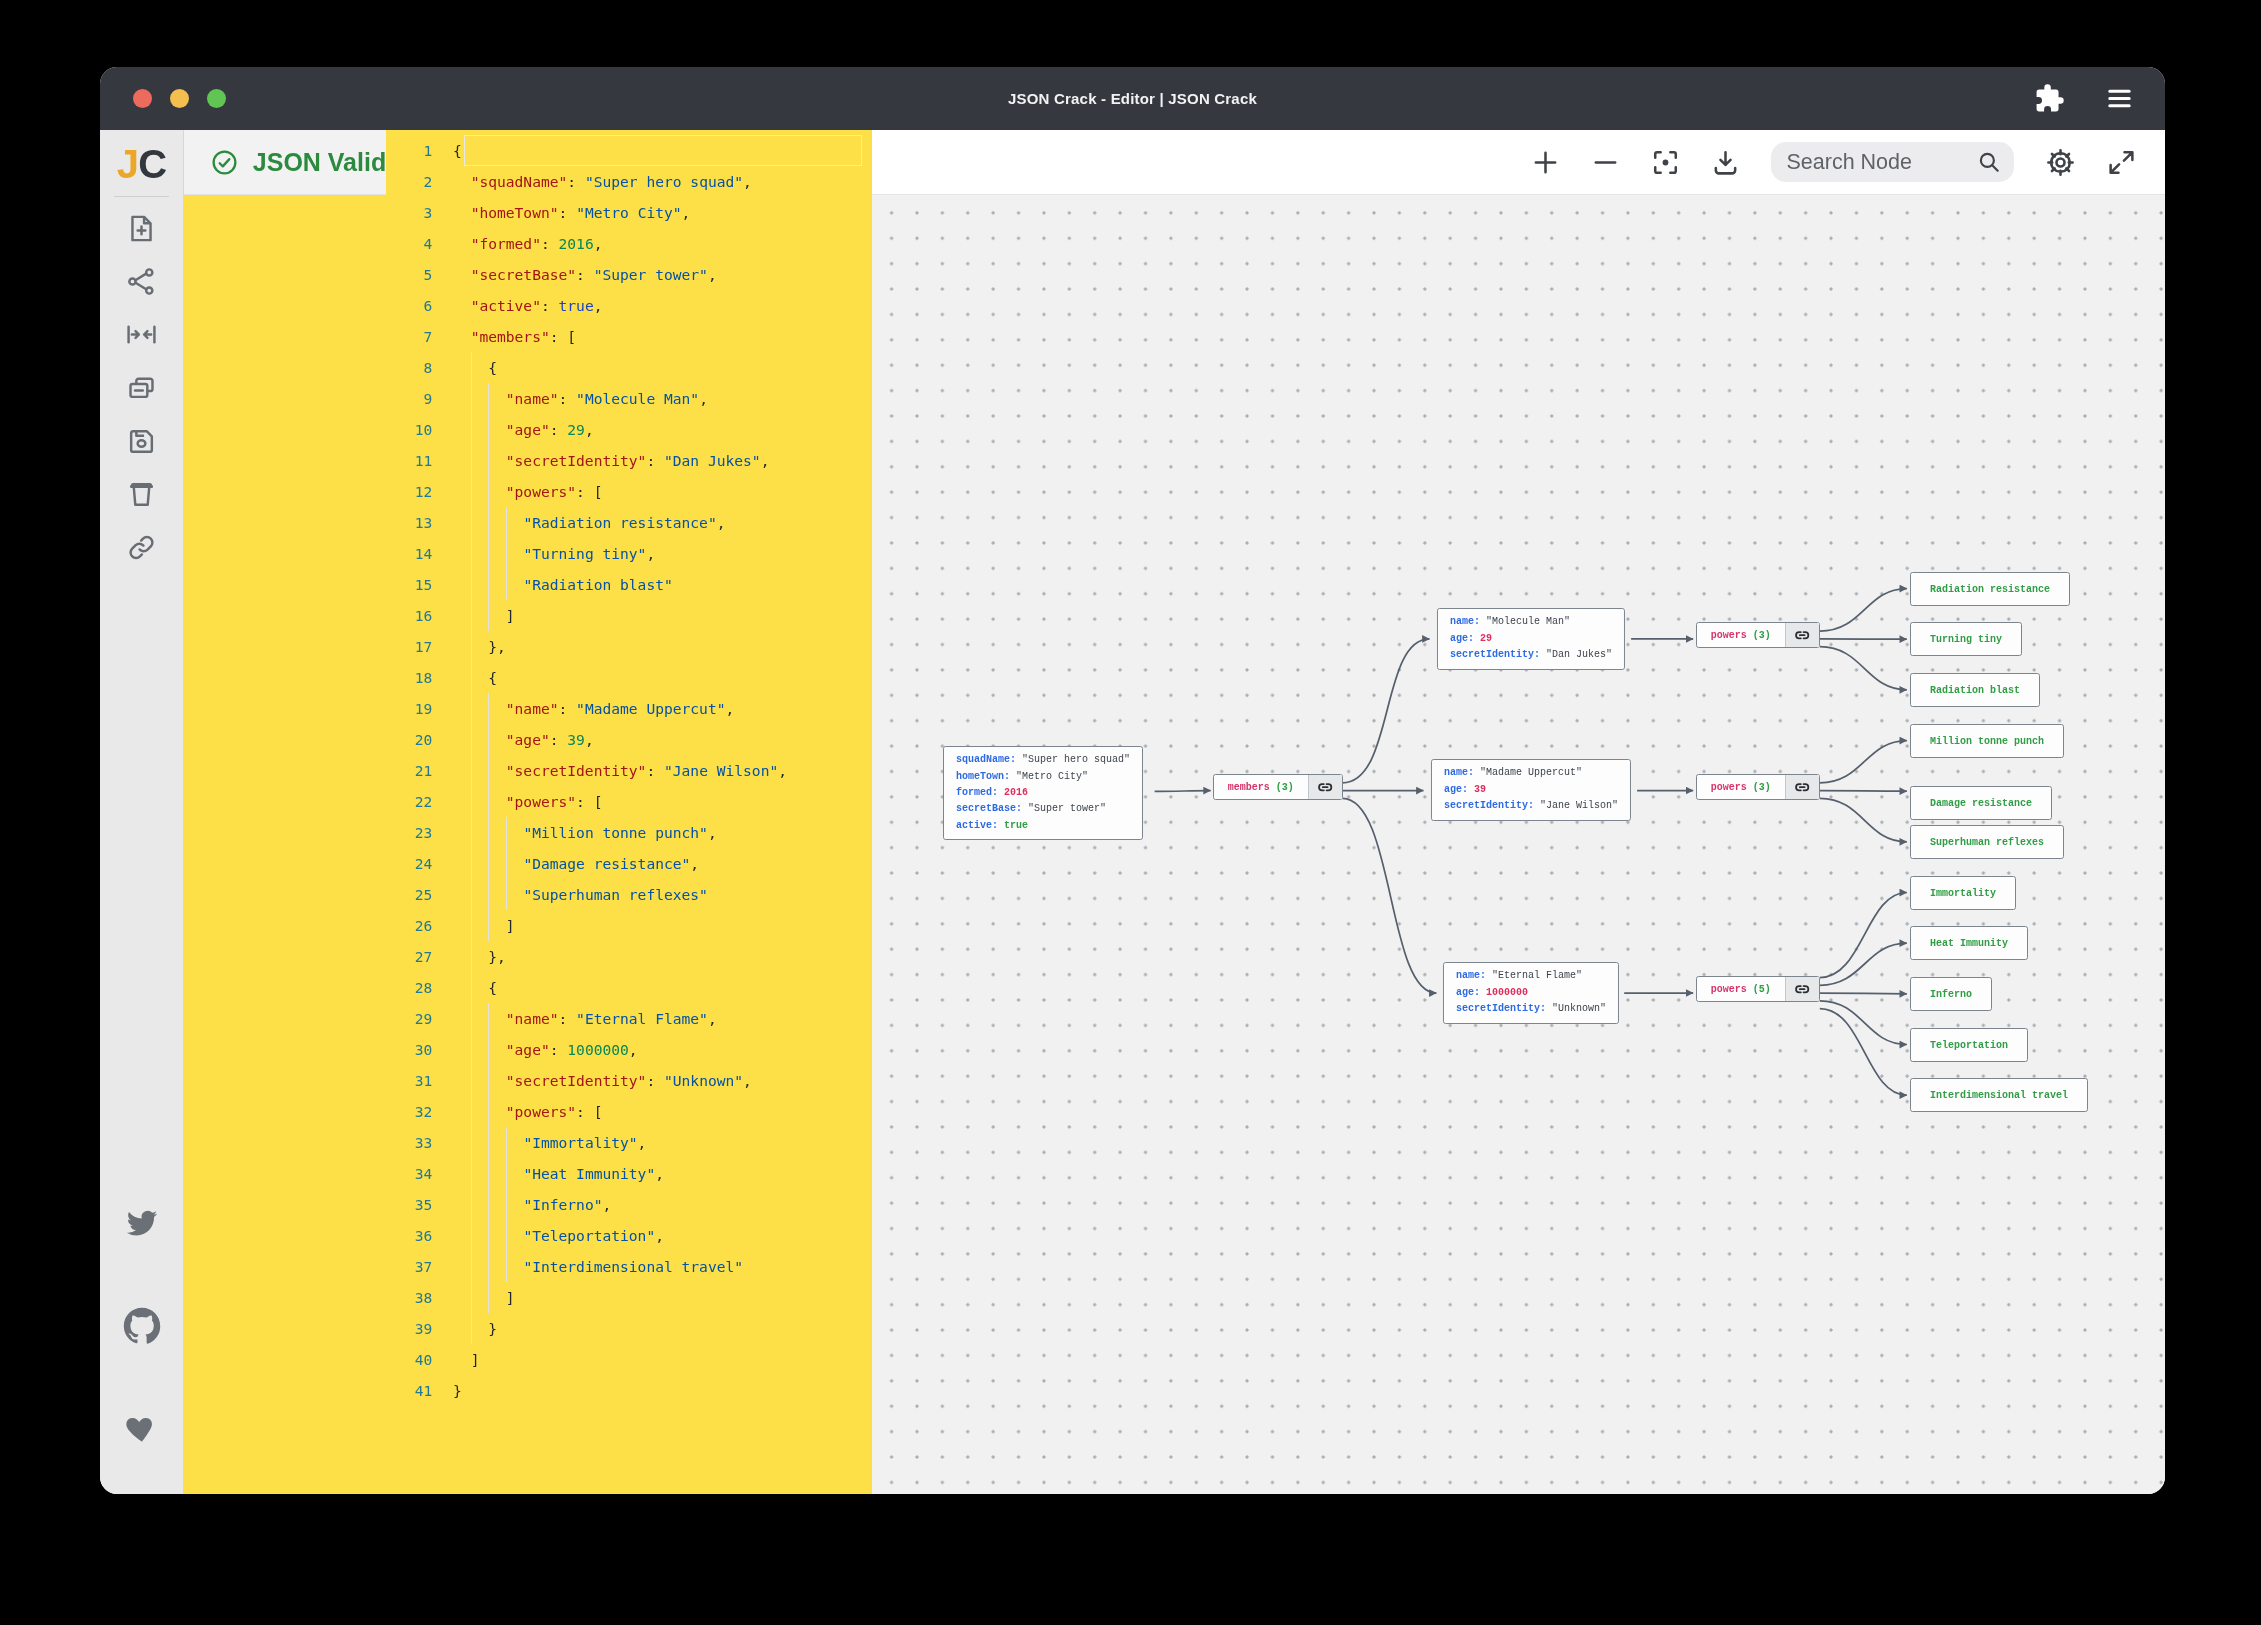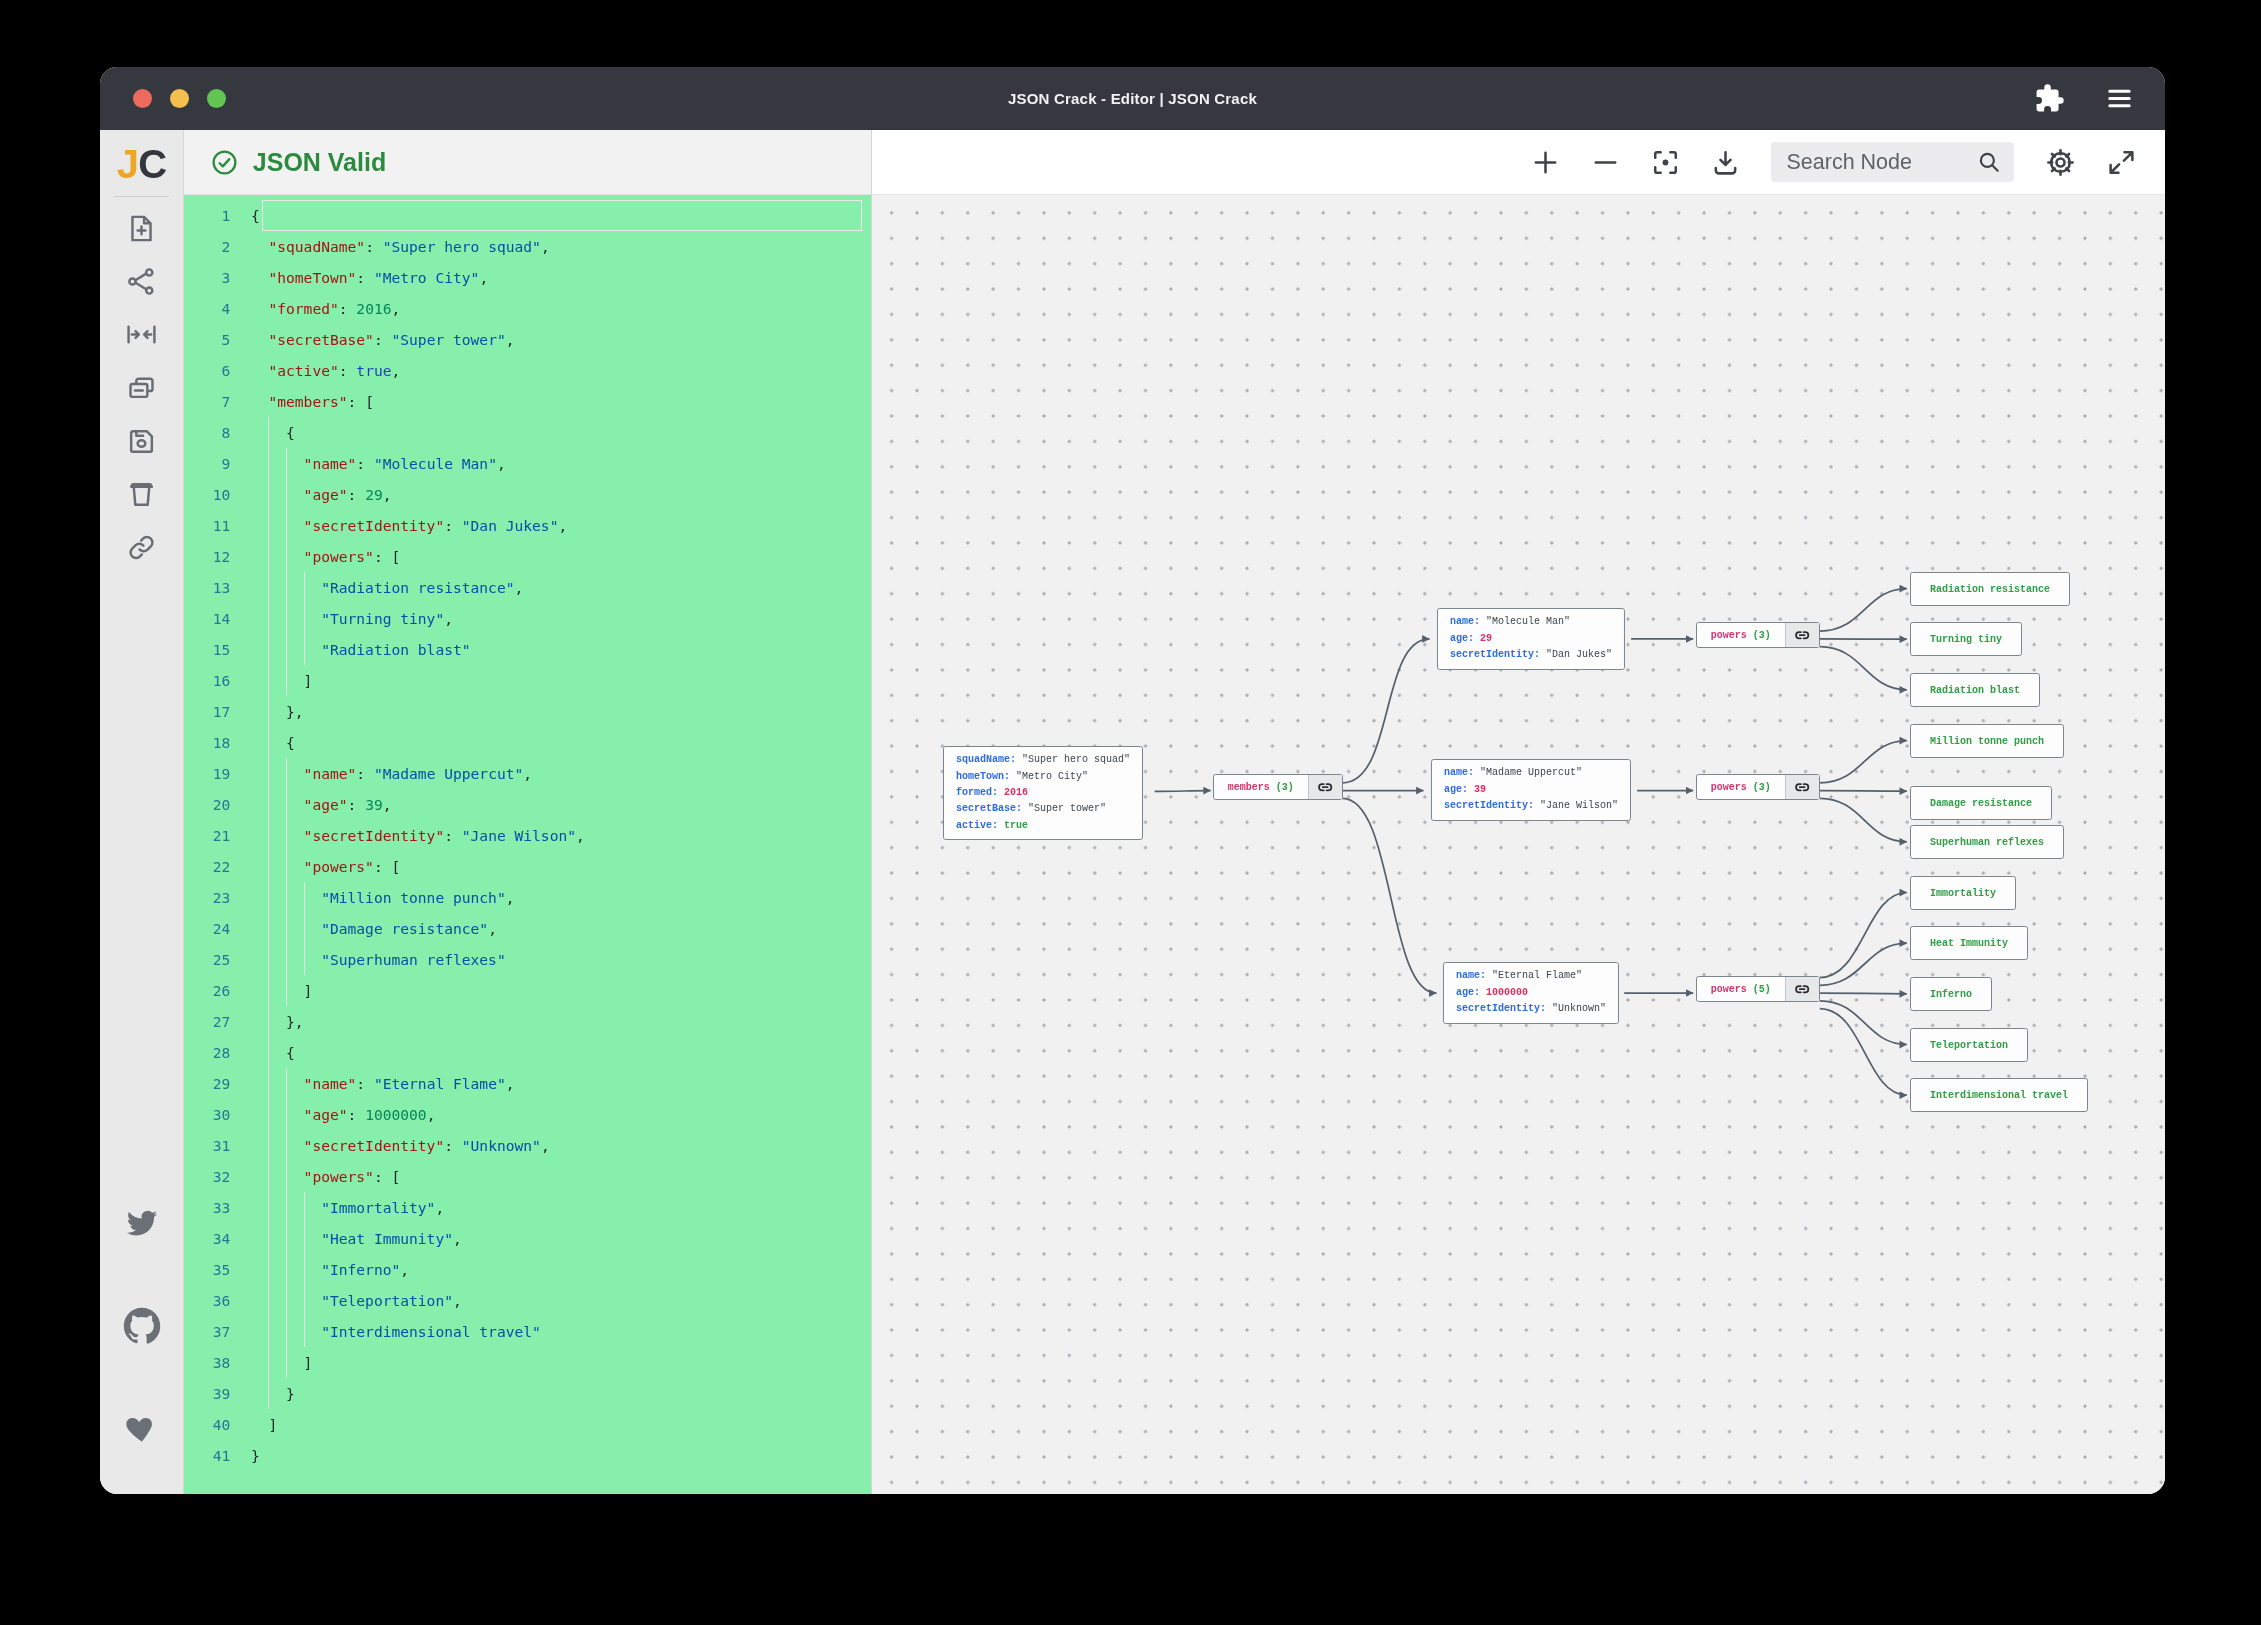--- a/index.html
+++ b/index.html
@@ -30,22 +30,22 @@
   .logo { margin-top:13.8px; font-size:40px; font-weight:800; letter-spacing:-0.9px; line-height:1; }
   .logo .j { color:#eda728; } .logo .c { color:#33383e; }
   .rail-divider { width:55px; height:0; border-top:1.7px solid #cfcfd2; margin:12px 0 5.2px; }
   .rail-btn { width:55px; height:48px; display:flex; align-items:center; justify-content:center;
               background:none; border:none; cursor:pointer; margin:2.6px 0; }
   .rail-spacer { flex:1; }
   .rail-social { display:flex; flex-direction:column; align-items:center; gap:50px; margin-bottom:38px; }
   .rail svg { display:block; }
 
   
-  .editor-pane { width:688px; flex:0 0 auto; display:flex; flex-direction:column;
-                 border-right:1.7px solid #d5d5d8; background:#86efac; min-height:0; }
+  .editor-pane { width:688px; flex:0 0 auto; display:flex; flex-direction:row;
+                 border-right:1.7px solid #d5d5d8; background:#fde047; min-height:0; }
   .editor-header { height:65px; flex:0 0 auto; background:#f2f2f3; border-bottom:1.7px solid #e2e2e4;
                    display:flex; align-items:center; padding-left:26px; gap:13.8px; }
   .status-label { color:#2b8a3e; font-size:25px; font-weight:600; }
   .code-area { flex:1; overflow:hidden; padding-top:5.2px; position:relative;
                font-family:"DejaVu Sans Mono", monospace; font-size:14.6px; }
   .code-line { display:flex; height:31px; line-height:31px; position:relative; }
   .ln { width:60px; flex:0 0 auto; text-align:right; padding-right:13.8px; color:#237893;
         user-select:none; }
   .code-content { position:relative; margin-left:6.9px; white-space:pre; color:#1f2328; }
   .guide { position:absolute; top:0; bottom:0; width:0; border-left:1.4px solid #e2e2e5; }
@@ -56,21 +56,21 @@
   .c-punct{ color:#22262b; }
   .active-line-box { position:absolute; left:78px; right:8.6px; height:31px;
                      border:1.7px solid #e8e8ea; pointer-events:none; }
 
   
   .graph-pane { flex:1; display:flex; flex-direction:column; min-width:0; }
   .graph-toolbar { height:65px; flex:0 0 auto; background:#fff; border-bottom:1.7px solid #e5e5e7;
                    display:flex; align-items:center; justify-content:flex-end;
                    gap:31px; padding-right:29px; }
   .tool-btn { background:none; border:none; cursor:pointer; display:flex; align-items:center; }
-  .search-box { width:243px; height:40px; background:#ececee; border-radius:4px;
+  .search-box { width:243px; height:40px; background:#ececee; border-radius:15px;
                 display:flex; align-items:center; padding:0 12px 0 15.5px;gap:37px; }
   .search-box input { flex:1; border:none; background:transparent; outline:none;
                       font-size:21.5px; color:#4d5156; font-family:"Liberation Sans",sans-serif; min-width:0; }
   .search-box input::placeholder { color:#5f6368; opacity:1; }
 
   .graph-canvas { flex:1; position:relative; background:#f1f1f2; overflow:hidden;
     background-image:radial-gradient(circle, #a9adb2 1.5px, transparent 1.6px);
     background-size:25.4px 25.4px; background-position:6.9px 5.2px; }
   .graph-canvas svg.edges { position:absolute; left:0; top:0; }
 

